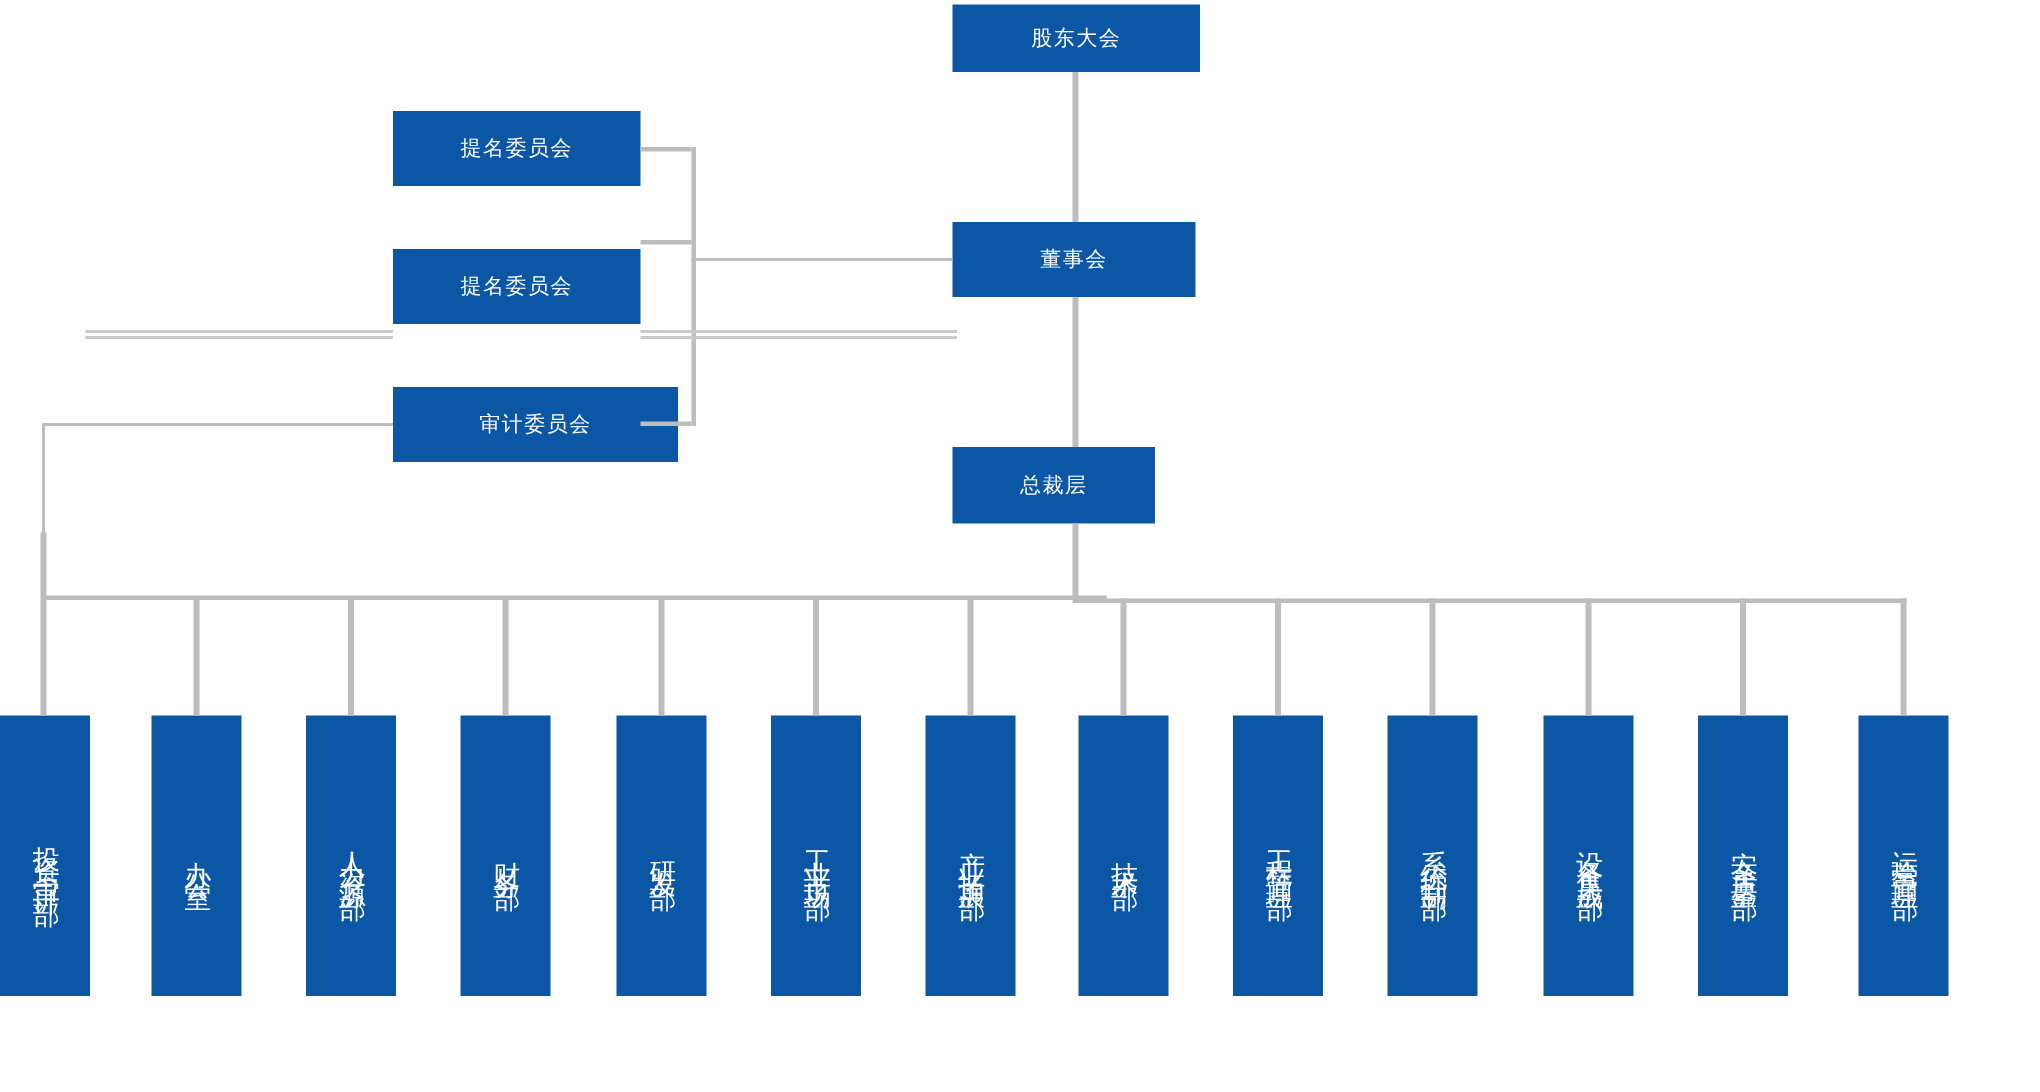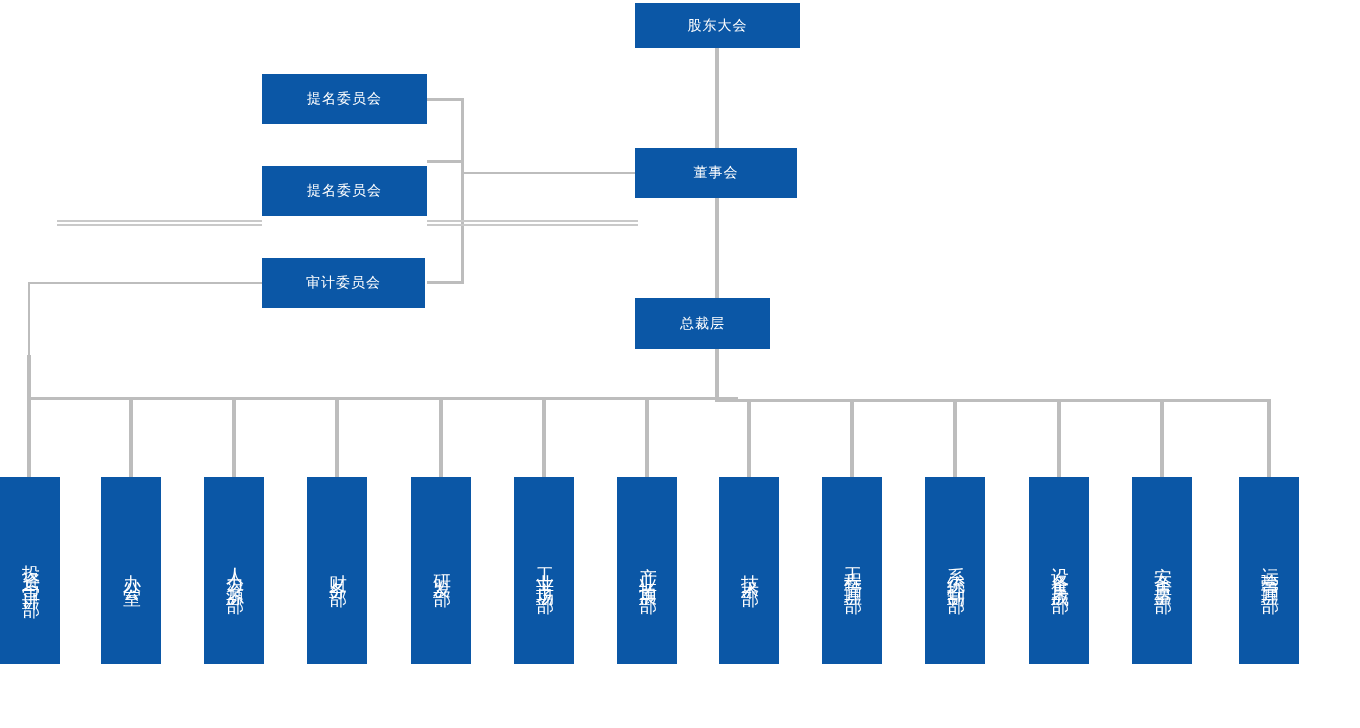--- a/index.html
+++ b/index.html
@@ -43,21 +43,21 @@
     </div>
     <div class="node" style="left: 635px; top: 298px; width: 135px; height: 51px; background: rgb(11, 87, 166); color: rgb(255, 255, 255);">
       <span class="label">总裁层</span>
     </div>
     <div class="node" style="left: 262px; top: 74px; width: 165px; height: 50px; background: rgb(11, 87, 166); color: rgb(255, 255, 255);">
       <span class="label">提名委员会</span>
     </div>
     <div class="node" style="left: 262px; top: 138px; width: 165px; height: 50px; background: rgb(11, 87, 166); color: rgb(255, 255, 255); margin-top: 28px;">
       <span class="label">提名委员会</span>
     </div>
-    <div class="node" style="left: 262px; top: 258px; width: 163px; height: 50px; background: rgb(11, 87, 166); color: rgb(255, 255, 255);">
+    <div class="node" style="left: 262px; top: 258px; width: 190px; height: 50px; background: rgb(11, 87, 166); color: rgb(255, 255, 255);">
       <span class="label">审计委员会</span>
     </div>
     <div class="node dept" style="left: 0px; top: 477px; width: 60px; height: 187px; background: rgb(11, 87, 166); color: rgb(255, 255, 255);">
       <span class="label v-label">投资与审计部</span>
     </div>
     <div class="node dept" style="left: 101px; top: 477px; width: 60px; height: 187px; background: rgb(11, 87, 166); color: rgb(255, 255, 255);">
       <span class="label v-label">办公室</span>
     </div>
     <div class="node dept" style="left: 204px; top: 477px; width: 60px; height: 187px; background: rgb(11, 87, 166); color: rgb(255, 255, 255);">
       <span class="label v-label">人力资源部</span>

